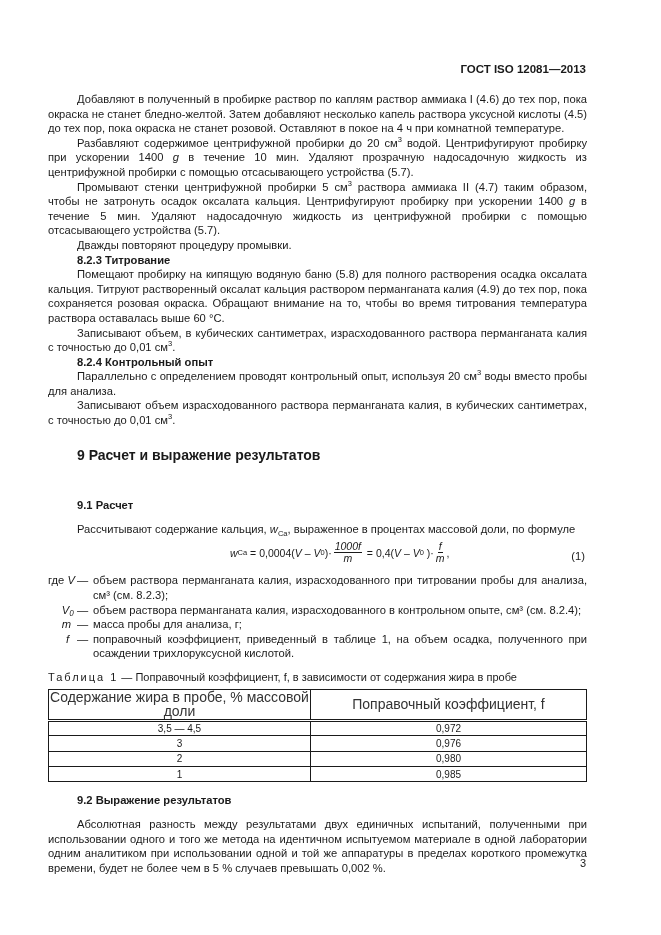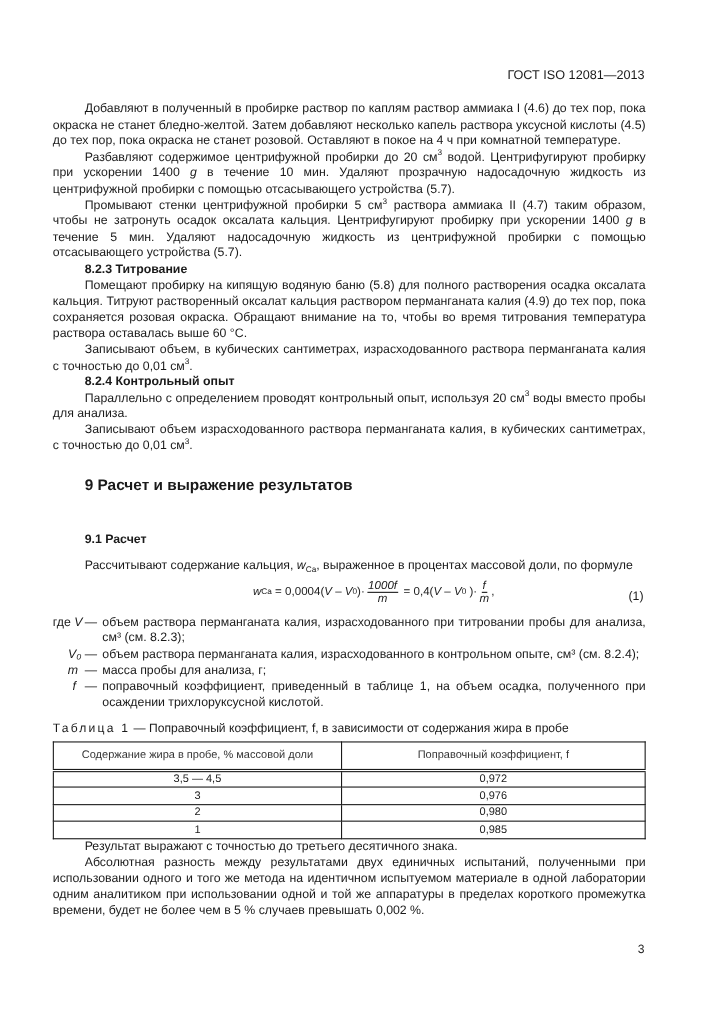--- a/index.html
+++ b/index.html
@@ -8,21 +8,21 @@
       font-family: "Liberation Sans", sans-serif;
       color: #1a1a1a;
       font-size: 11.2px;
       line-height: 14.6px;
       position: relative;
       overflow: hidden;
     }
     .page { position: absolute; left: 0; top: 0; width: 661px; height: 935px; }
     .header {
       position: absolute; top: 62px; right: 75px;
-      font-weight: normal; font-size: 11.5px;
+      font-weight: bold; font-size: 11.5px;
     }
     .content { position: absolute; left: 48px; top: 92px; width: 539px; }
     p { text-align: justify; text-align-last: left; margin: 0; }
     .ind { text-indent: 29px; }
     .sub-h { font-weight: bold; padding-left: 29px; }
     sup { font-size: 7.5px; vertical-align: super; line-height: 0; }
     sub { font-size: 7.5px; vertical-align: sub; line-height: 0; }
     .sec-h { font-weight: bold; font-size: 14px; padding-left: 29px; margin-top: 20px; margin-bottom: 10px; }
     .sec-h.s10 { margin-top: 18px; margin-bottom: 9px; }
     .sub2 { font-weight: bold; padding-left: 29px; margin-bottom: 9px; margin-top: 36px; }
@@ -40,39 +40,40 @@
     .defs { margin-top: 2px; }
     .def { display: flex; }
     .def .sym { width: 29px; flex: 0 0 29px; }
     .def .sym i { font-style: italic; }
     .def .dash { width: 16px; flex: 0 0 16px; }
     .def .txt { flex: 1; text-align: justify; text-align-last: left; }
     .table-cap { margin-top: 9px; font-size: 11px; }
     .table-cap .sp { letter-spacing: 2px; }
     table { border-collapse: collapse; width: 539px; margin-top: 4px; font-size: 10px; }
     th, td { border: 1px solid #1a1a1a; text-align: center; font-weight: normal; }
-    th { font-size: 10px; height: 26px; color: #333; }
+    th { font-size: 14px; height: 26px; color: #333; }
     td { height: 15.4px; line-height: 13px; }
     thead tr { border-bottom: 3px double #1a1a1a; }
     .c1 { width: 262px; }
     .pagenum { position: absolute; right: 75px; top: 856px; font-size: 11px; }
   </style>
 </head>
 <body>
 
 <div class="page">
   <div class="header">ГОСТ ISO 12081—2013</div>
 
   <div class="content">
     <p class="ind">Добавляют в полученный в пробирке раствор по каплям раствор аммиака I (4.6) до тех пор, пока окраска не станет бледно-желтой. Затем добавляют несколько капель раствора уксусной кислоты (4.5) до тех пор, пока окраска не станет розовой. Оставляют в покое на 4 ч при комнатной температуре.</p>
 
     <p class="ind"><span>Разбавляют содержимое центрифужной пробирки до 20 см</span><sup>3</sup><span> водой. Центрифугируют пробирку при ускорении 1400 </span><i>g</i><span> в течение 10 мин. Удаляют прозрачную надосадочную жидкость из центрифужной пробирки с помощью отсасывающего устройства (5.7).</span></p>
 
     <p class="ind"><span>Промывают стенки центрифужной пробирки 5 см</span><sup>3</sup><span> раствора аммиака II (4.7) таким образом, чтобы не затронуть осадок оксалата кальция. Центрифугируют пробирку при ускорении 1400 </span><i>g</i><span> в течение 5 мин. Удаляют надосадочную жидкость из центрифужной пробирки с помощью отсасывающего устройства (5.7).</span></p>
 
+    <p class="ind">Дважды повторяют процедуру промывки.</p>
 
     <div class="sub-h">8.2.3 Титрование</div>
 
 
     <p class="ind">Помещают пробирку на кипящую водяную баню (5.8) для полного растворения осадка оксалата кальция. Титруют растворенный оксалат кальция раствором перманганата калия (4.9) до тех пор, пока сохраняется розовая окраска. Обращают внимание на то, чтобы во время титрования температура раствора оставалась выше 60 °С.</p>
 
     <p class="ind"><span>Записывают объем, в кубических сантиметрах, израсходованного раствора перманганата калия с точностью до 0,01 см</span><sup>3</sup><span>.</span></p>
 
     <div class="sub-h">8.2.4 Контрольный опыт</div>
 
@@ -159,19 +160,19 @@
           <td>2</td>
           <td>0,980</td>
         </tr>
         <tr>
           <td>1</td>
           <td>0,985</td>
         </tr>
       </tbody>
     </table>
 
-    <p class="ind">Результат выражают с точностью до третьего десятичного знака.</p>
+    <div class="sub2" style="margin-top:11px">9.2 Выражение результатов</div>
 
     <p class="ind">Абсолютная разность между результатами двух единичных испытаний, полученными при использовании одного и того же метода на идентичном испытуемом материале в одной лаборатории одним аналитиком при использовании одной и той же аппаратуры в пределах короткого промежутка времени, будет не более чем в 5 % случаев превышать 0,002 %.</p>
   </div>
 
   <div class="pagenum">3</div>
 </div>
 
 </body></html>

